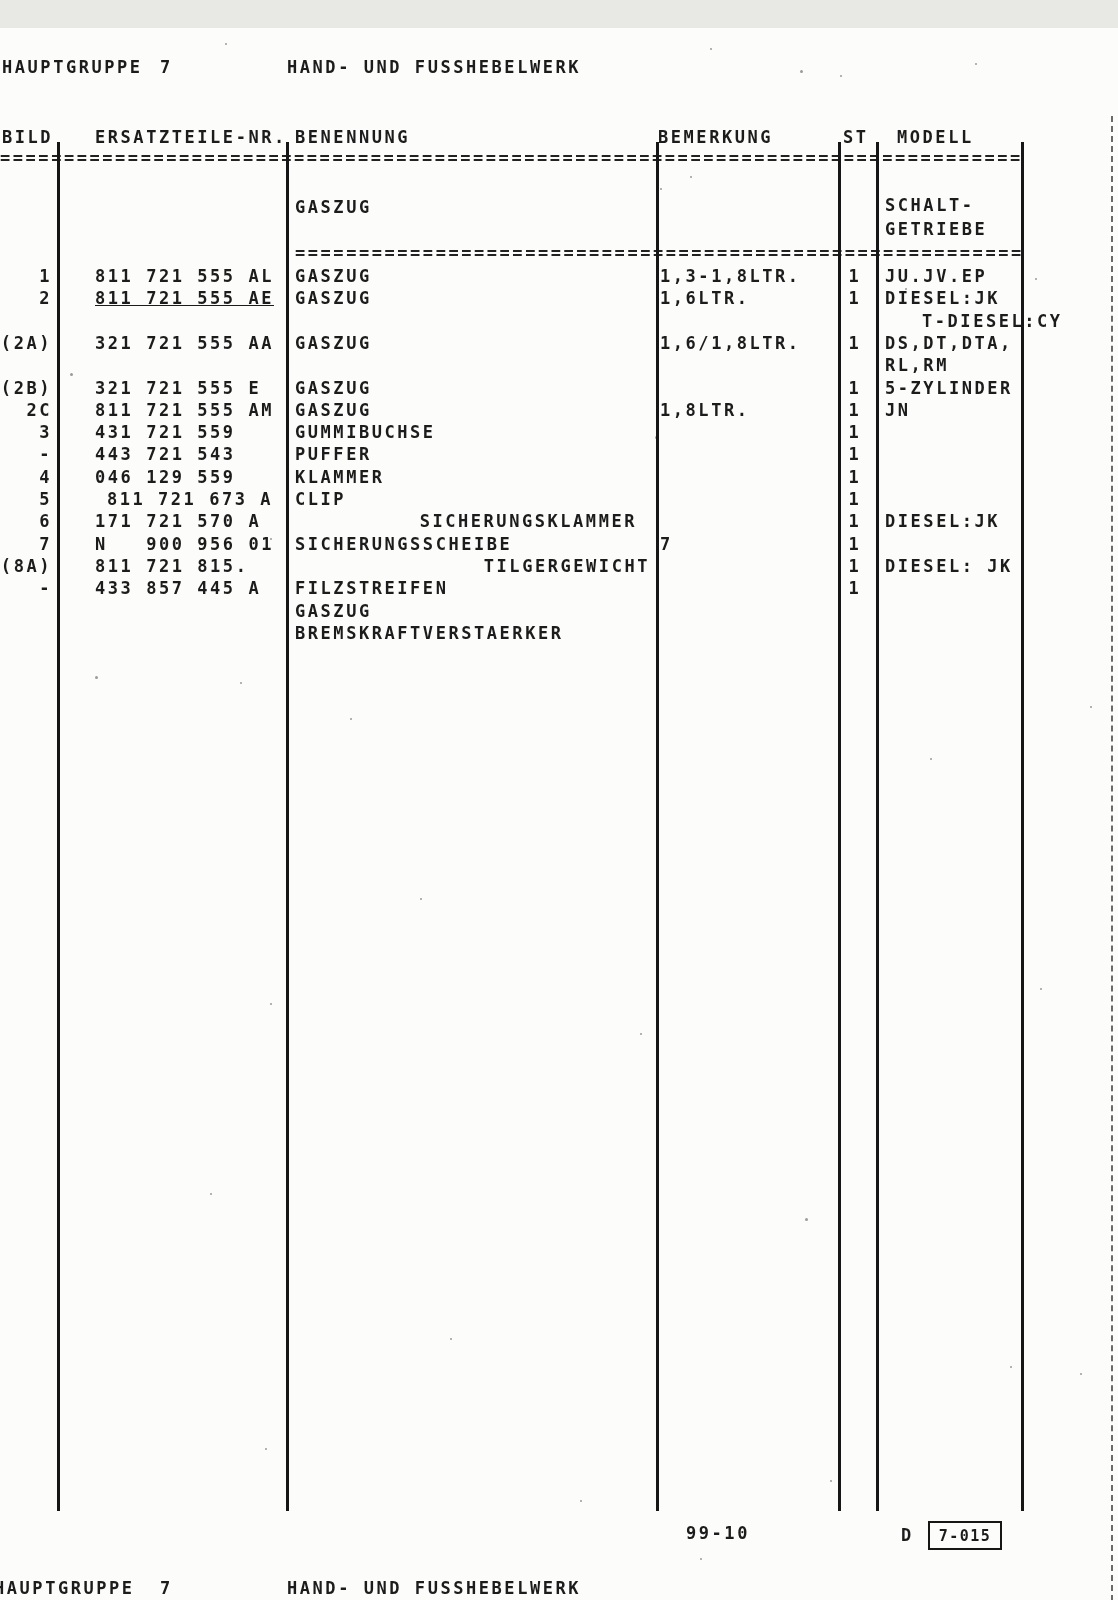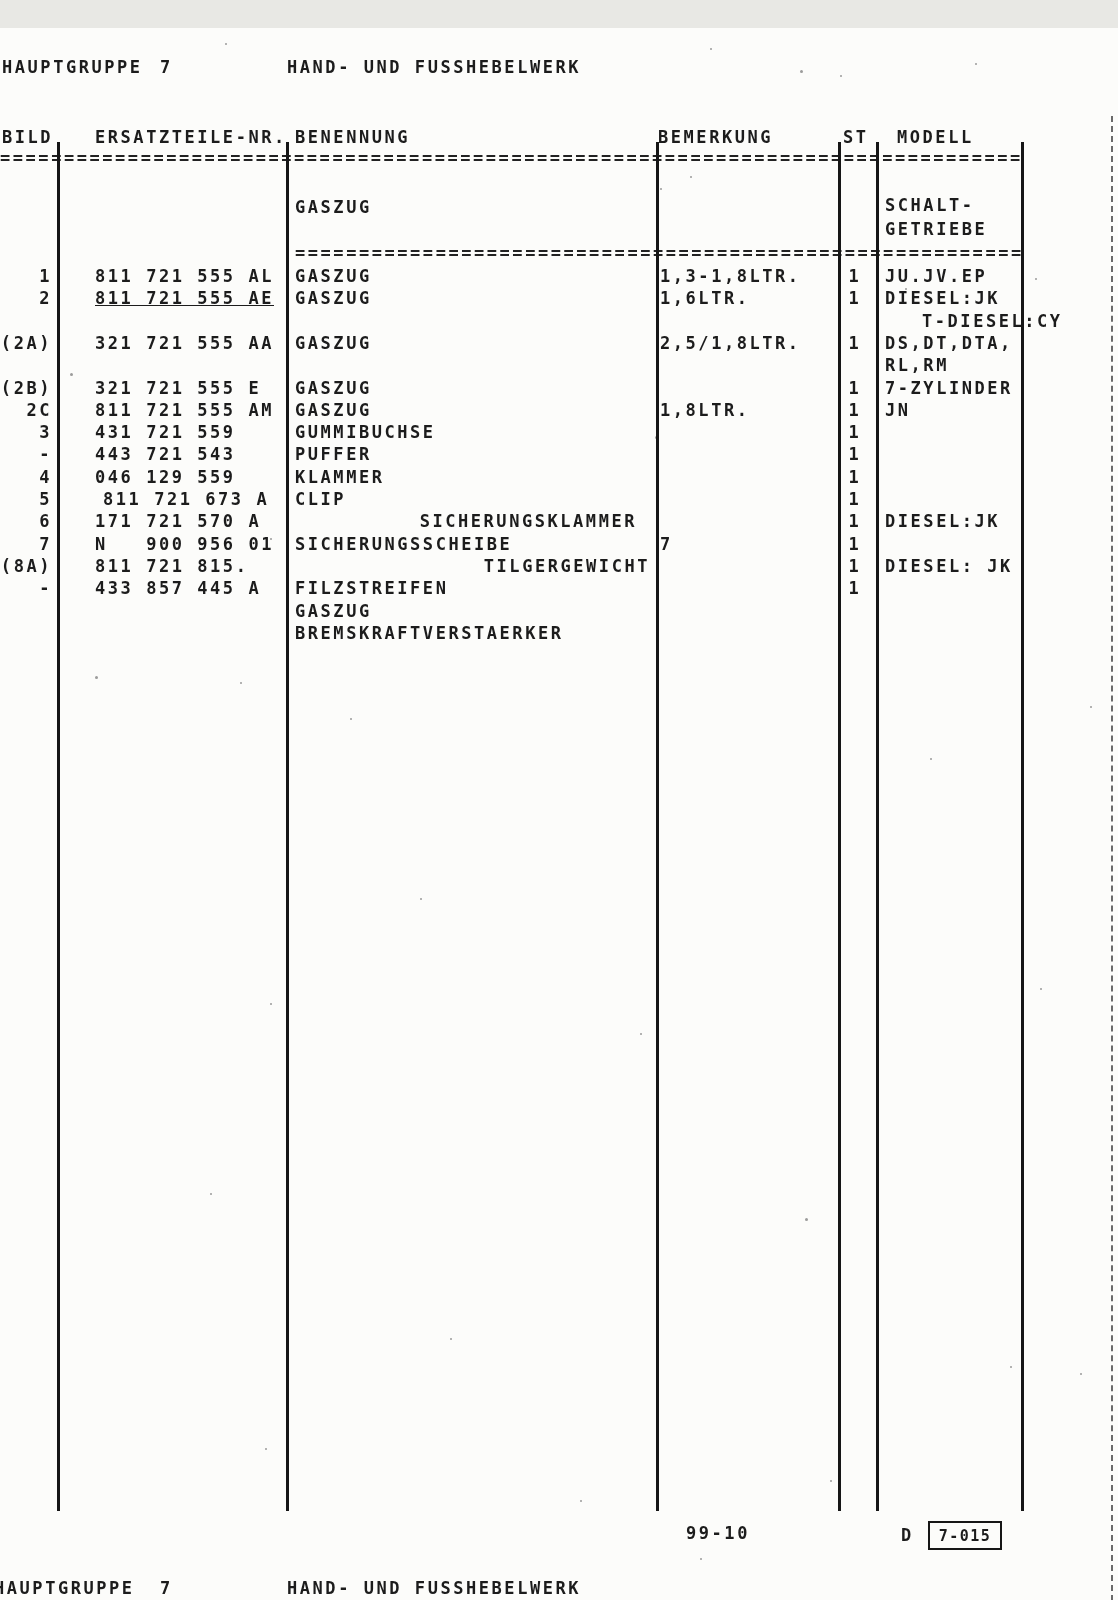--- a/index.html
+++ b/index.html
@@ -116,33 +116,33 @@
         <span class="cell" style="left: 838px; width: 34px; text-align: center;">1</span>
         <span class="cell" style="left: 885px; width: 135px; text-align: left;">DIESEL:JK</span>
       </div>
       <div class="trow" style="top: 282.6px;">
         <span class="cell" style="left: 922px; width: 135px; text-align: right;">T-DIESEL:CY</span>
       </div>
       <div class="trow" style="top: 304.9px;">
         <span class="cell" style="left: 0px; width: 52px; text-align: right;">(2A)</span>
         <span class="cell" style="left: 95px; width: 190px; text-align: left;">321 721 555 AA</span>
         <span class="cell" style="left: 295px; width: 355px; text-align: left;">GASZUG</span>
-        <span class="cell" style="left: 660px; width: 175px; text-align: left;">2,5/1,8LTR.</span>
+        <span class="cell" style="left: 660px; width: 175px; text-align: left;">1,6/1,8LTR.</span>
         <span class="cell" style="left: 838px; width: 34px; text-align: center;">1</span>
         <span class="cell" style="left: 885px; width: 135px; text-align: left;">DS,DT,DTA,</span>
       </div>
       <div class="trow" style="top: 327.2px;">
         <span class="cell" style="left: 885px; width: 135px; text-align: left;">RL,RM</span>
       </div>
       <div class="trow" style="top: 349.5px;">
         <span class="cell" style="left: 0px; width: 52px; text-align: right;">(2B)</span>
         <span class="cell" style="left: 95px; width: 190px; text-align: left;">321 721 555 E</span>
         <span class="cell" style="left: 295px; width: 355px; text-align: left;">GASZUG</span>
         <span class="cell" style="left: 838px; width: 34px; text-align: center;">1</span>
-        <span class="cell" style="left: 885px; width: 135px; text-align: left;">7-ZYLINDER</span>
+        <span class="cell" style="left: 885px; width: 135px; text-align: left;">5-ZYLINDER</span>
       </div>
       <div class="trow" style="top: 371.8px;">
         <span class="cell" style="left: 0px; width: 52px; text-align: right;">2C</span>
         <span class="cell" style="left: 95px; width: 190px; text-align: left;">811 721 555 AM</span>
         <span class="cell" style="left: 295px; width: 355px; text-align: left;">GASZUG</span>
         <span class="cell" style="left: 660px; width: 175px; text-align: left;">1,8LTR.</span>
         <span class="cell" style="left: 838px; width: 34px; text-align: center;">1</span>
         <span class="cell" style="left: 885px; width: 135px; text-align: left;">JN</span>
       </div>
       <div class="trow" style="top: 394.1px;">
@@ -158,21 +158,21 @@
         <span class="cell" style="left: 838px; width: 34px; text-align: center;">1</span>
       </div>
       <div class="trow" style="top: 438.7px;">
         <span class="cell" style="left: 0px; width: 52px; text-align: right;">4</span>
         <span class="cell" style="left: 95px; width: 190px; text-align: left;">046 129 559</span>
         <span class="cell" style="left: 295px; width: 355px; text-align: left;">KLAMMER</span>
         <span class="cell" style="left: 838px; width: 34px; text-align: center;">1</span>
       </div>
       <div class="trow" style="top: 461px;">
         <span class="cell" style="left: 0px; width: 52px; text-align: right;">5</span>
-        <span class="cell" style="left: 103px; width: 190px; text-align: left;">811 721 673 A</span>
+        <span class="cell" style="left: 95px; width: 190px; text-align: center;">811 721 673 A</span>
         <span class="cell" style="left: 295px; width: 355px; text-align: left;">CLIP</span>
         <span class="cell" style="left: 838px; width: 34px; text-align: center;">1</span>
       </div>
       <div class="trow" style="top: 483.3px;">
         <span class="cell" style="left: 0px; width: 52px; text-align: right;">6</span>
         <span class="cell" style="left: 95px; width: 190px; text-align: left;">171 721 570 A</span>
         <span class="cell" style="left: 282px; width: 355px; text-align: right;">SICHERUNGSKLAMMER</span>
         <span class="cell" style="left: 838px; width: 34px; text-align: center;">1</span>
         <span class="cell" style="left: 885px; width: 135px; text-align: left;">DIESEL:JK</span>
       </div>

